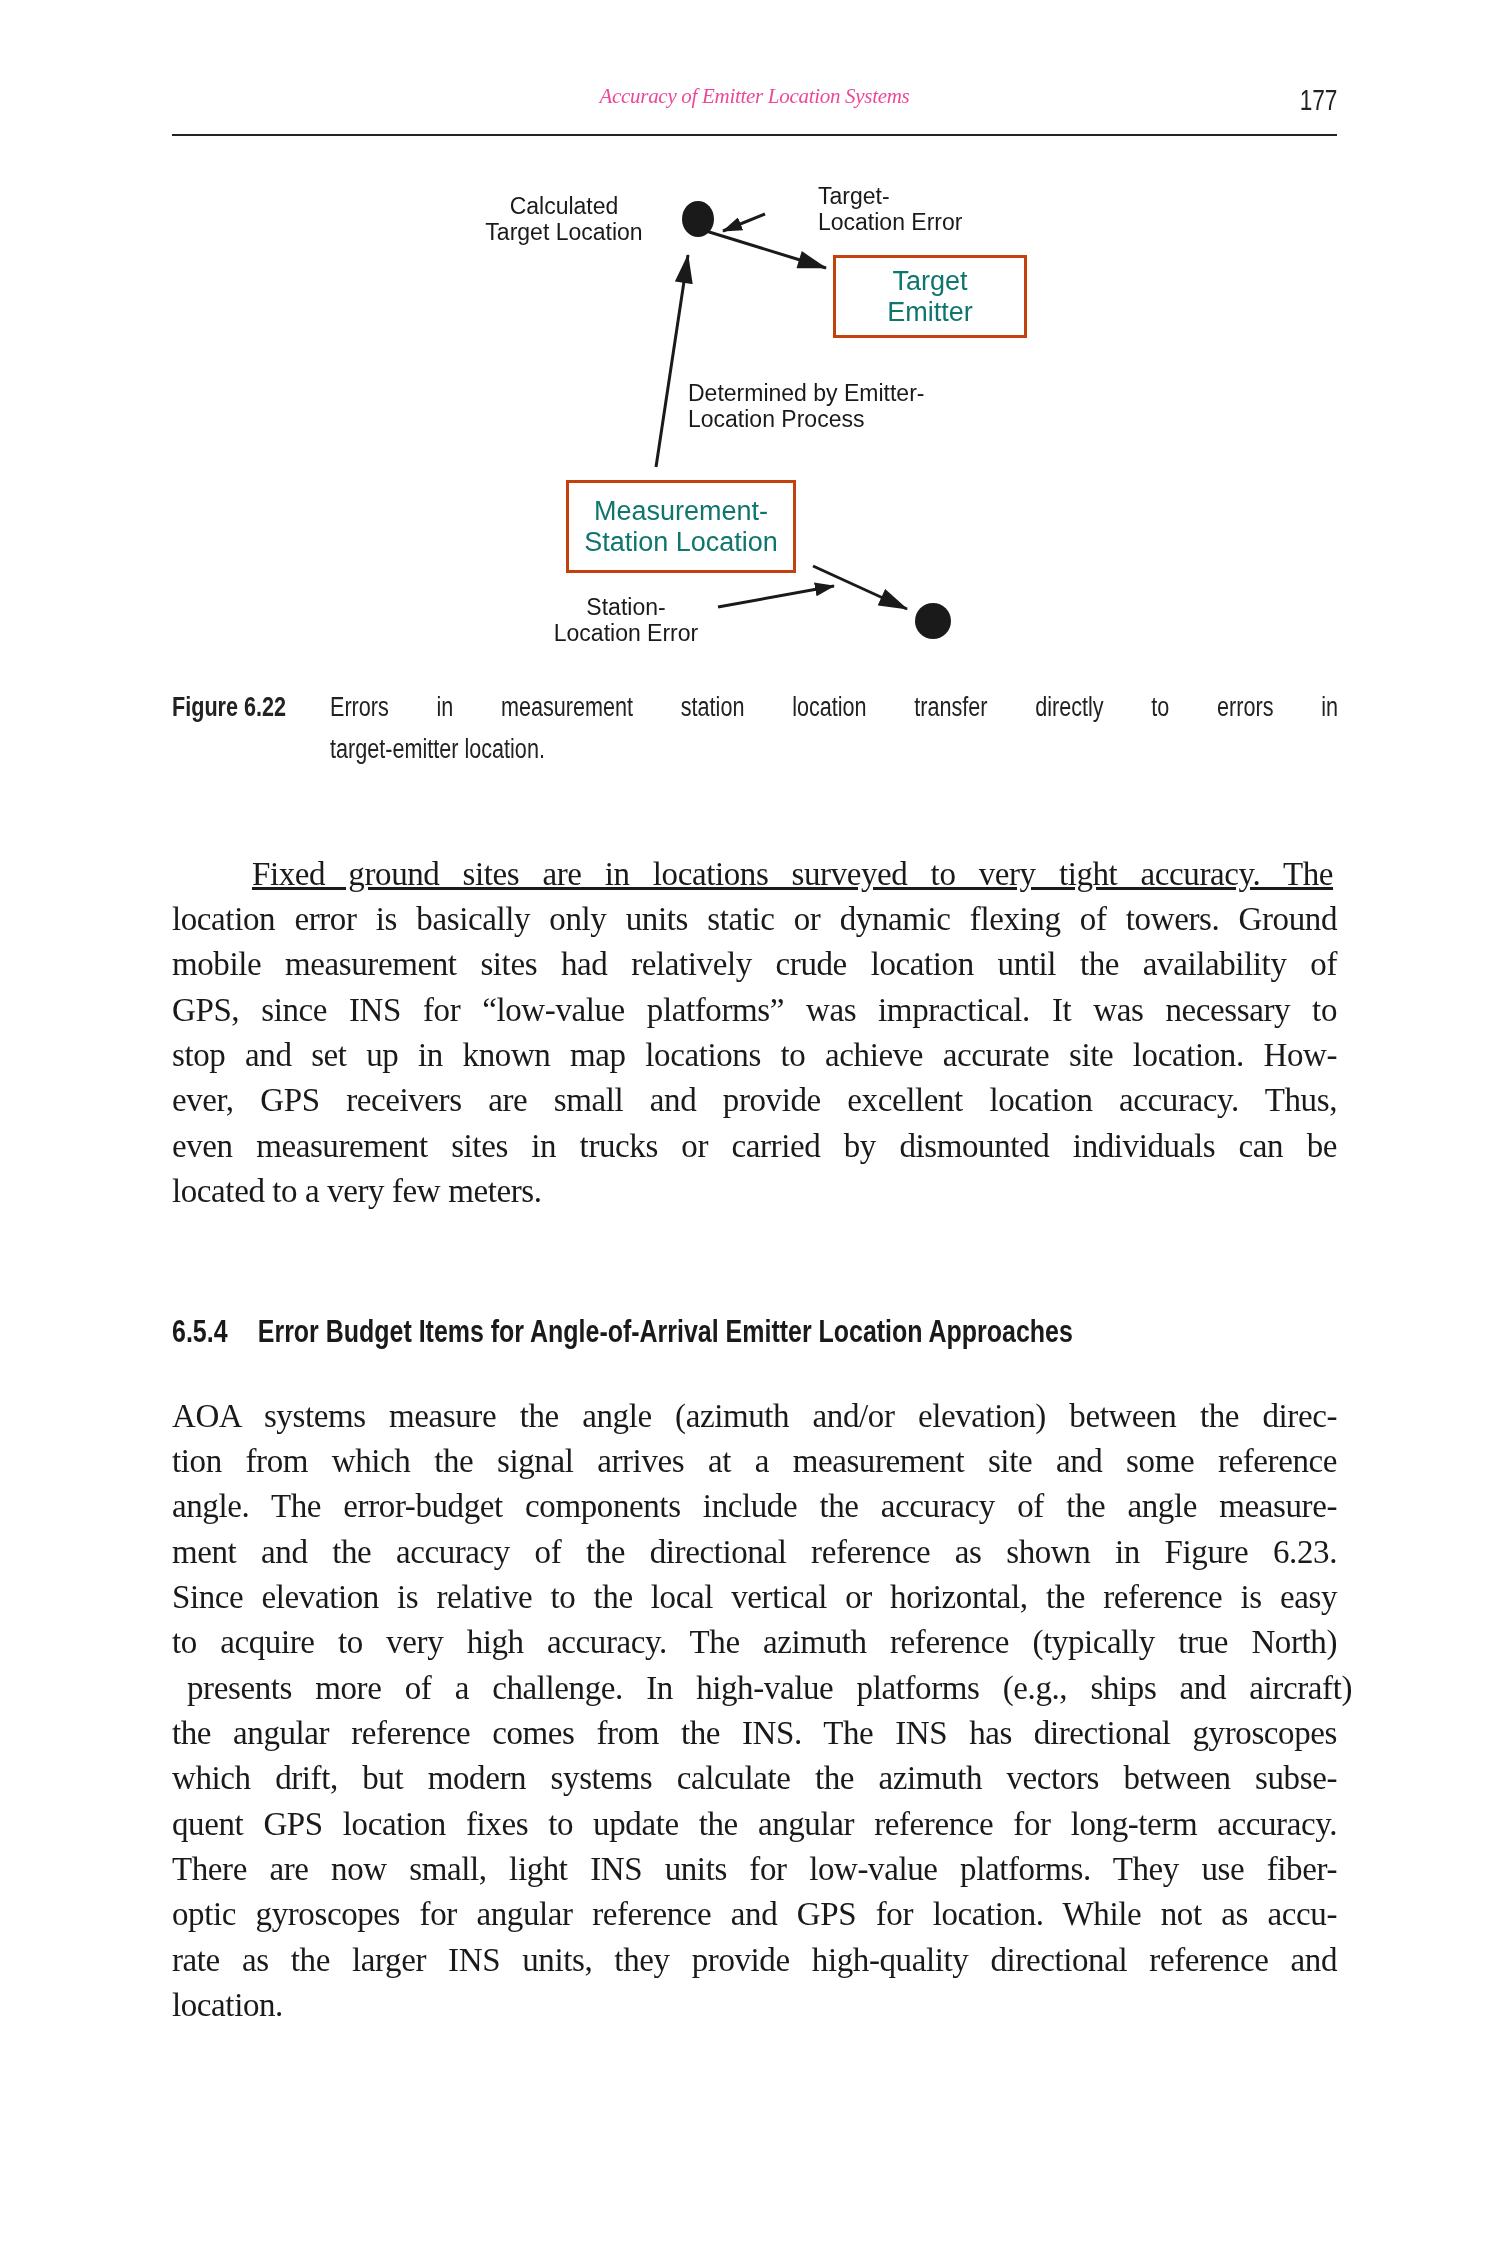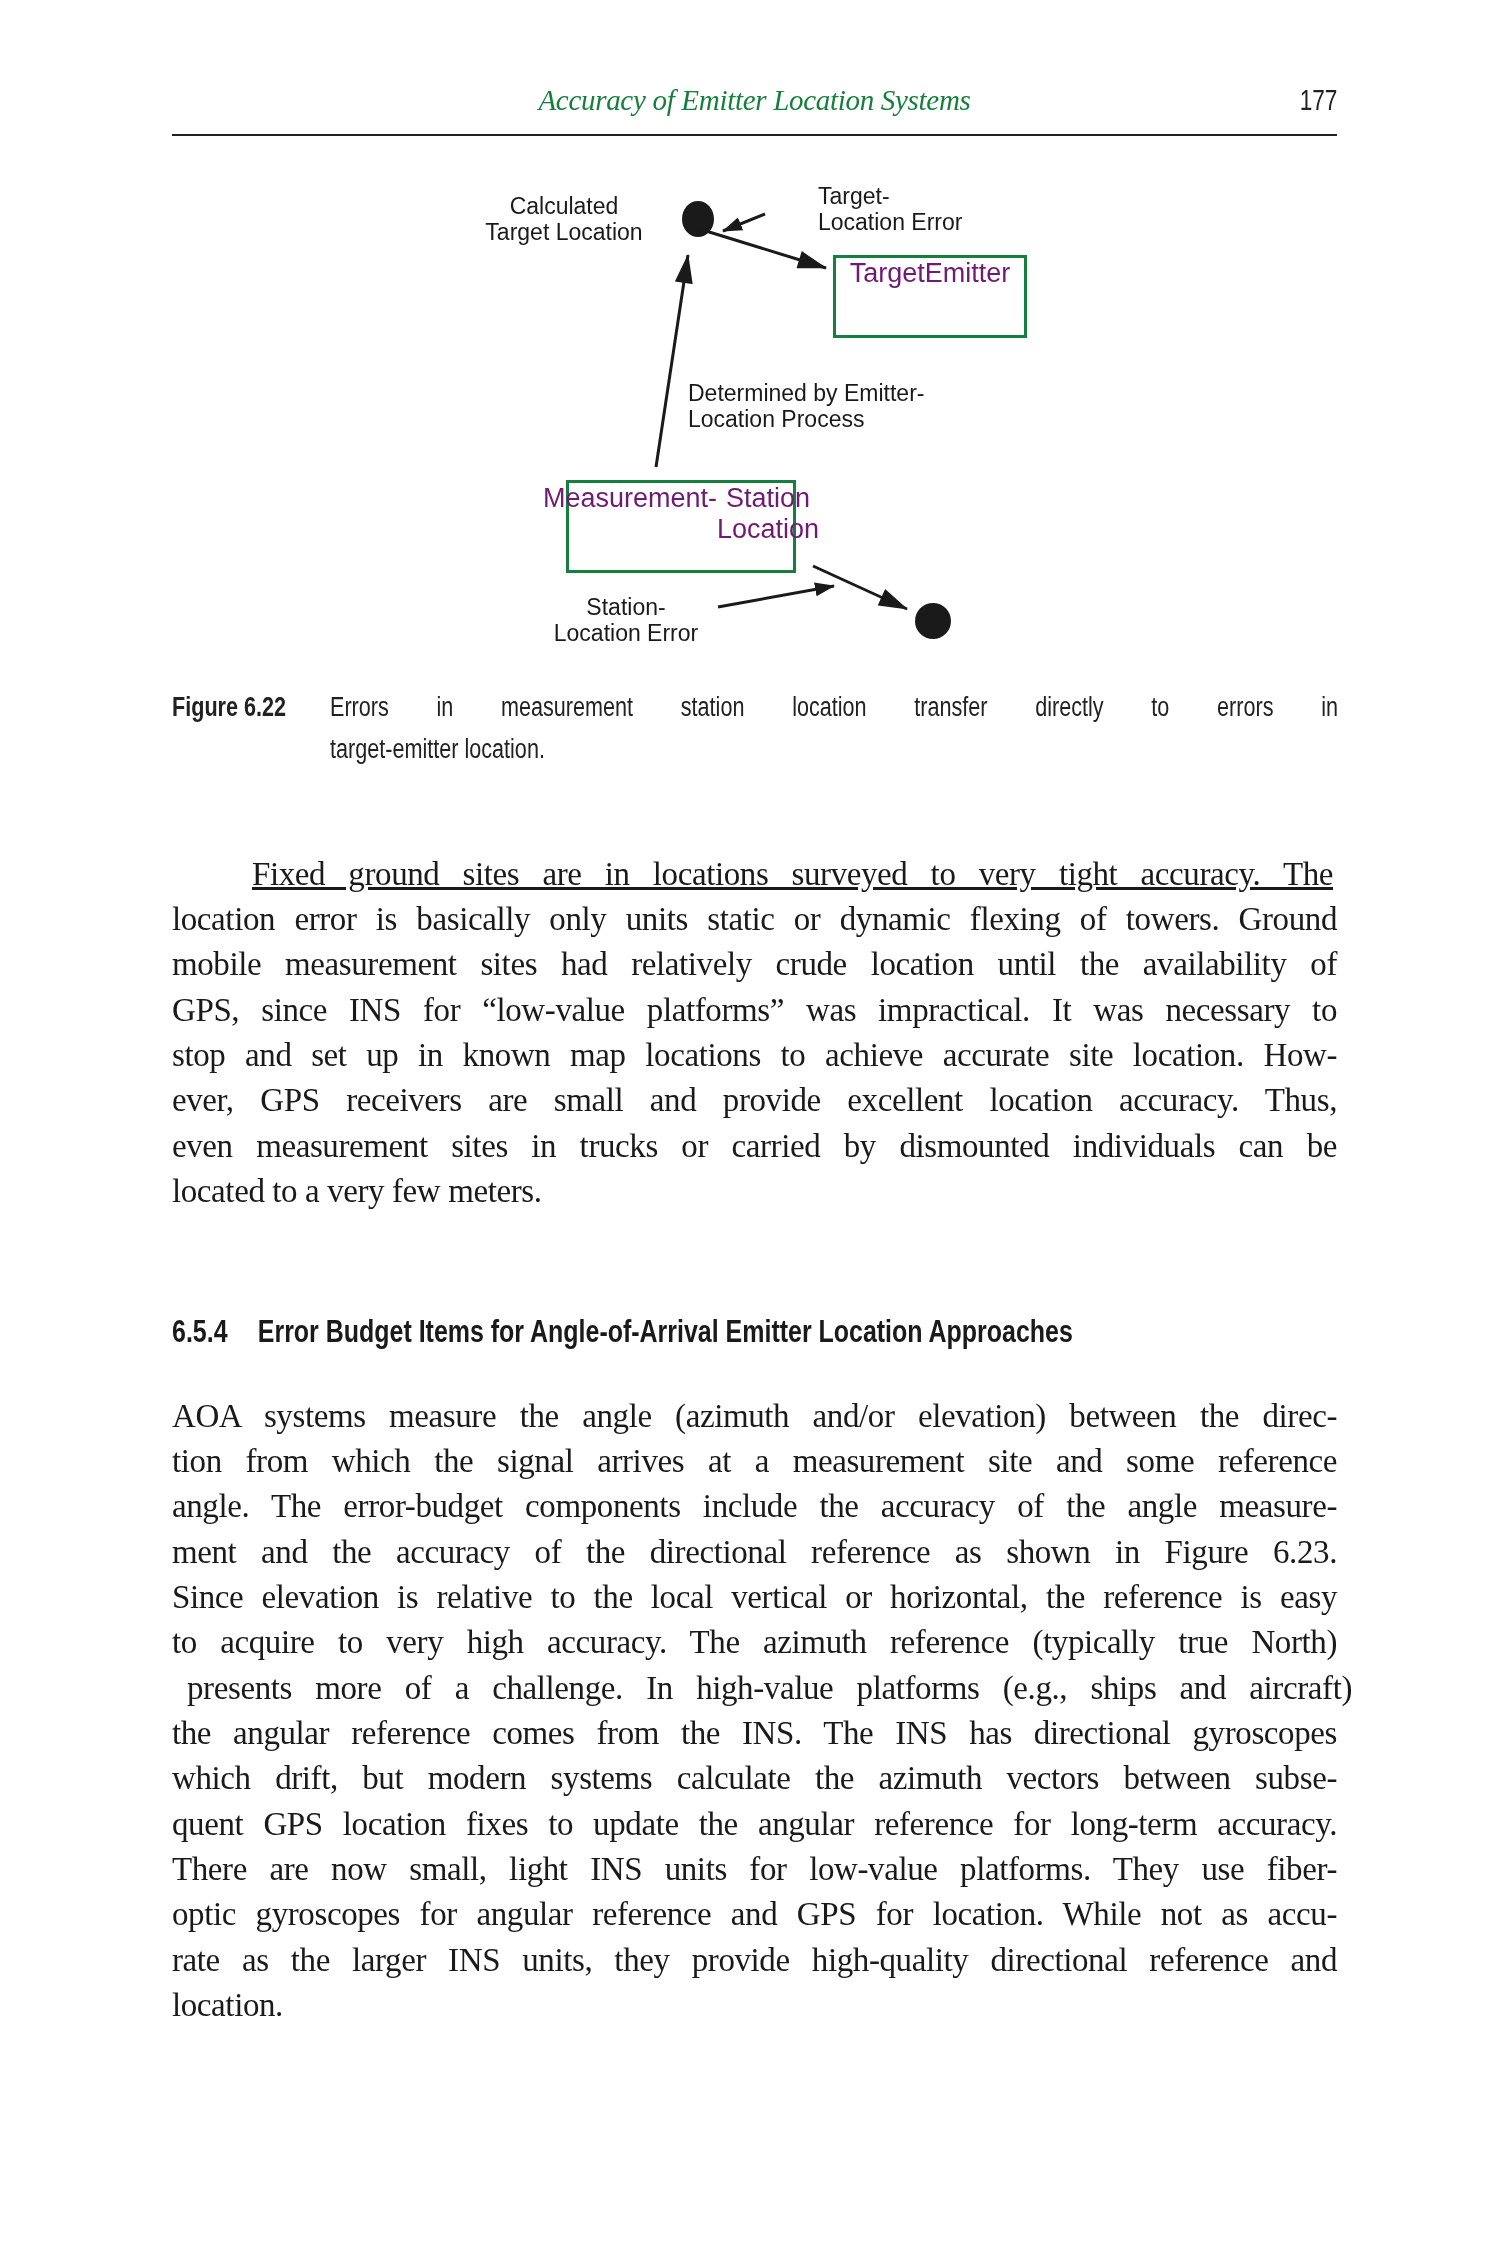--- a/index.html
+++ b/index.html
@@ -1,27 +1,27 @@
 <!DOCTYPE html>
 <html><head>
 <meta charset="utf-8">
 <style>
   html, body { margin: 0; padding: 0; background: #ffffff; }
   body { width: 1500px; height: 2250px; position: relative; overflow: hidden; color: #1a1a1a; }
   .page { position: absolute; left: 0; top: 0; width: 1500px; height: 2250px; }
 
   .running-head { position: absolute; left: 172px; top: 78px; width: 1165px; height: 56px; border-bottom: 2px solid #222; }
-  .running-title { position: absolute; left: 0; right: 0; top: 6px; text-align: center; font-family: "Liberation Serif", serif; font-style: italic; font-size: 29px; color: #15803d; letter-spacing: -0.3px; }
+  .running-title { position: absolute; left: 0; right: 0; top: 6px; text-align: center; font-family: "Liberation Serif", serif; font-style: italic; font-size: 21px; color: #ec4899; letter-spacing: -0.3px; }
   .page-number { position: absolute; right: 0; top: 6px; font-family: "Liberation Sans", sans-serif; font-size: 29px; color: #222; transform: scaleX(0.78); transform-origin: right center; }
 
   .figure { position: absolute; left: 0; top: 0; width: 1500px; height: 680px; }
   .figure svg { position: absolute; left: 0; top: 0; }
   .dlabel { position: absolute; font-family: "Liberation Sans", sans-serif; font-size: 23px; line-height: 26px; color: #1a1a1a; white-space: nowrap; }
   .dlabel.right { text-align: center; }
-  .dbox { position: absolute; border: 3px solid #15803d; box-sizing: border-box; font-family: "Liberation Sans", sans-serif; font-size: 27px; line-height: 31px; color: #701a75; text-align: center; display: flex; flex-direction: row; justify-content: center; }
+  .dbox { position: absolute; border: 3px solid #c2410c; box-sizing: border-box; font-family: "Liberation Sans", sans-serif; font-size: 27px; line-height: 31px; color: #0f766e; text-align: center; display: flex; flex-direction: column; justify-content: center; }
 
   .caption { position: absolute; left: 172px; top: 686px; width: 1165px; font-family: "Liberation Sans", sans-serif; font-size: 27px; line-height: 42px; color: #222; }
   .caption .cap-label { position: absolute; left: 0; top: 0; font-weight: bold; transform: scaleX(0.8); transform-origin: left center; white-space: nowrap; }
   .caption .cap-line { position: absolute; left: 158px; width: 1080px; white-space: nowrap; transform: scaleX(0.8); transform-origin: left center; }
   .caption .cap-line.justify { text-align: justify; text-align-last: justify; width: 1260px; }
 
   .body-text { position: absolute; left: 172px; width: 1165px; font-family: "Liberation Serif", serif; font-size: 33px; color: #1a1a1a; }
   .tline { position: absolute; left: 0; width: 1165px; height: 45px; white-space: nowrap; text-align: justify; text-align-last: justify; letter-spacing: -0.4px; }
   .tline.last { text-align-last: left; }
   .tline.indent { left: 80px; width: 1081px; text-decoration: underline; }

